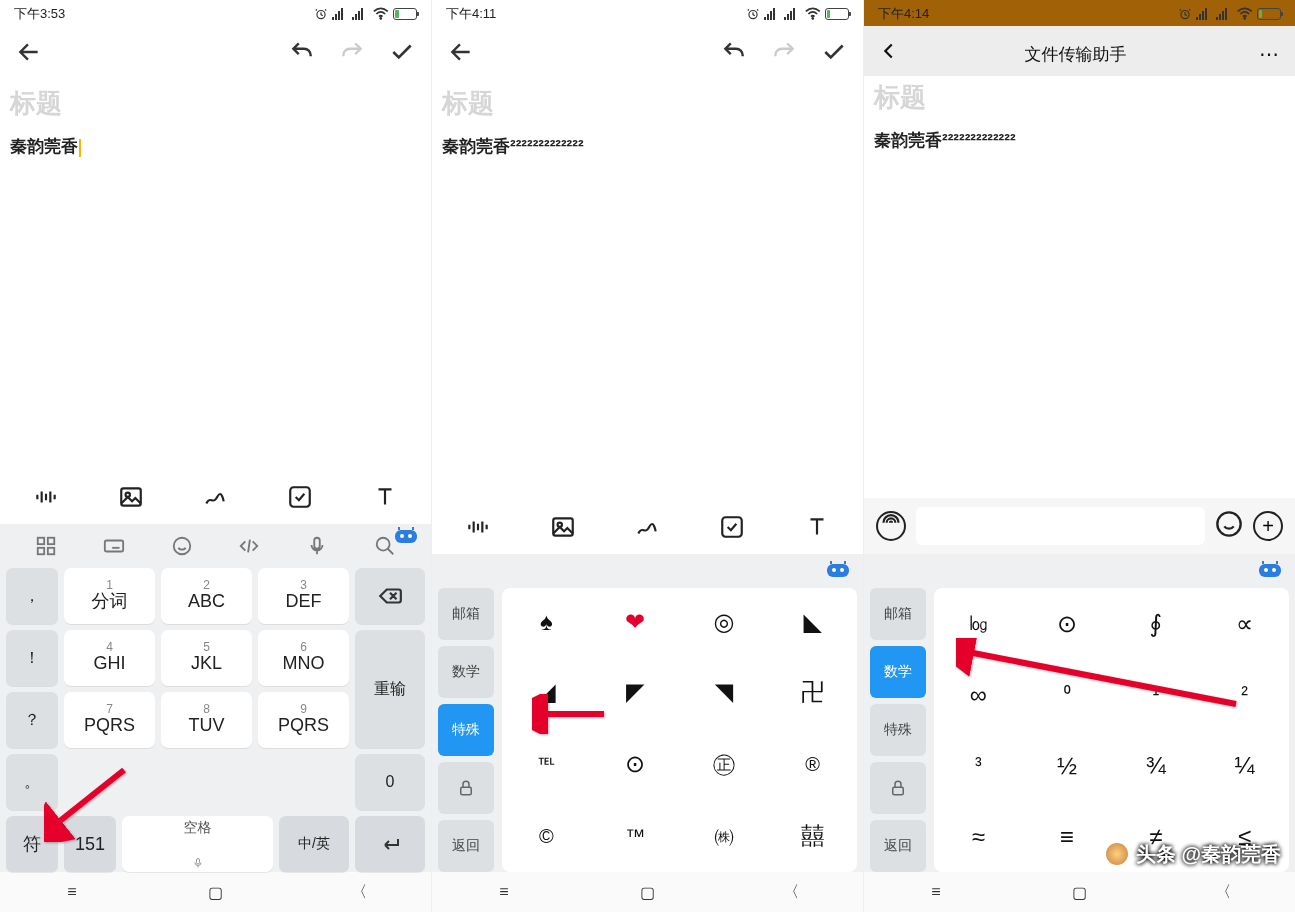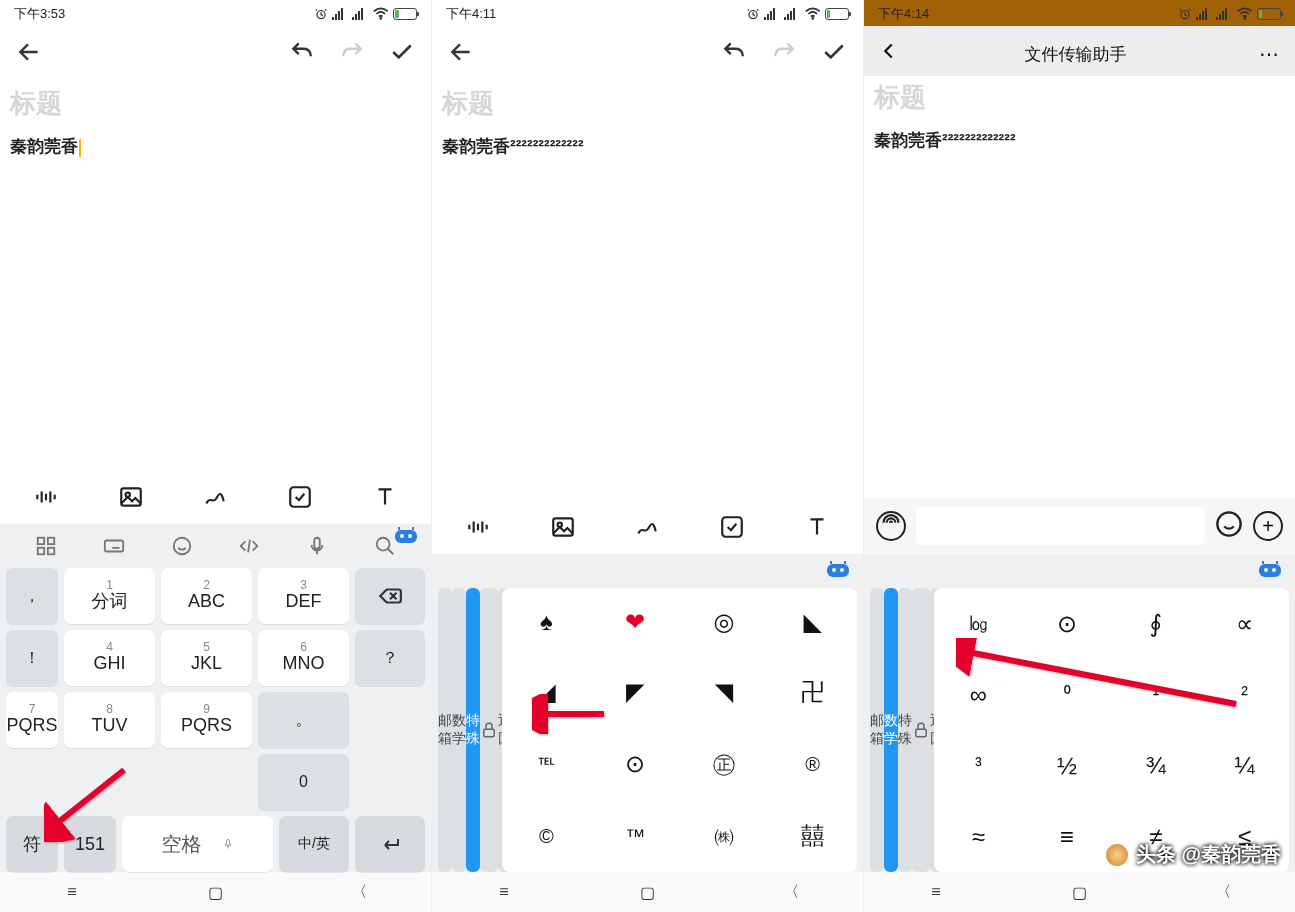--- a/index.html
+++ b/index.html
@@ -52,40 +52,40 @@
   .key.dark { background: #d7dade;}
 
   
   .s1-top { display:flex; justify-content:space-around; align-items:center; height:40px; padding:0 6px;}
   .s1-top svg, .s1-top .ic { width:22px; height:22px; color:#666;}
   .s1 .kgrid { display:grid; grid-template-columns: 52px 1fr 1fr 1fr 70px; gap:6px;}
   .s1 .key { height: 56px;}
   .s1 .side { background:#dde0e3; font-size:16px;}
   .s1 .bottom-row { display:grid; grid-template-columns: 52px 52px 1fr 70px 70px; gap:6px; margin-top:6px;}
   .s1 .bottom-row .key { height:56px;}
-  .space-lbl { font-size:20px; color:#555; display:flex; align-items:center; gap:20px;}
+  .space-lbl { font-size:14px; color:#555; display:flex; align-items:center; gap:20px;flex-direction:column;}
 
   
   .sym-wrap { display:flex; background:#eef0f2; padding: 6px 6px 0; height: 290px; position:relative;}
-  .sym-cats { width: 56px; display:flex; flex-direction:row; gap:0;}
+  .sym-cats { width: 56px; display:flex; flex-direction:column; gap:6px;}
   .cat { background:#dde0e3; border-radius:6px; flex:1; display:flex; align-items:center; justify-content:center; font-size:14px; color:#444;}
   .cat.active { background:#2196f3; color:#fff;}
   .sym-grid { flex:1; margin-left:8px; background:#fff; border-radius:8px; display:grid; grid-template-columns: repeat(4,1fr); }
   .sym-cell { display:flex; align-items:center; justify-content:center; font-size: 24px; color:#111;}
   .sym-cell.sm { font-size: 20px;}
 
   
   .arrow { position:absolute; pointer-events:none; z-index:50;}
   .arrow svg { filter: drop-shadow(1px 1px 1px rgba(0,0,0,0.3));}
 
   
   .navbar { display:flex; justify-content:space-around; align-items:center; height: 40px; background:#fafafa;}
   .navbar .nb { width:40px; text-align:center; color:#333;}
 
-  .watermark { position:absolute; right: 14px; bottom: 44px; font-size: 20px; font-weight:700; color:#fff; text-shadow: 0 0 4px #000, 0 0 4px #000; z-index:60; display:flex; align-items:flex-end; gap:6px;}
+  .watermark { position:absolute; right: 14px; bottom: 44px; font-size: 20px; font-weight:700; color:#fff; text-shadow: 0 0 4px #000, 0 0 4px #000; z-index:60; display:flex; align-items:flex-start; gap:6px;}
   .watermark .av { width:26px; height:26px; border-radius:50%; background: radial-gradient(#ffd080,#c7803a); border:2px solid #fff;}
 </style>
 </head>
 <body>
 
 <div class="container">
 
   <div class="screen">
     <div class="status-bar">
       <span>下午3:53</span>
@@ -231,20 +231,21 @@
             <span class="big">GHI</span>
           </div>
         <div class="key">
             <span class="small">5</span>
             <span class="big">JKL</span>
           </div>
         <div class="key">
             <span class="small">6</span>
             <span class="big">MNO</span>
           </div>
+        <div class="key side" style="grid-row:span 2;height:118px">重输</div>
 
         <div class="key side">？</div>
         <div class="key">
             <span class="small">7</span>
             <span class="big">PQRS</span>
           </div>
         <div class="key">
             <span class="small">8</span>
             <span class="big">TUV</span>
           </div>

